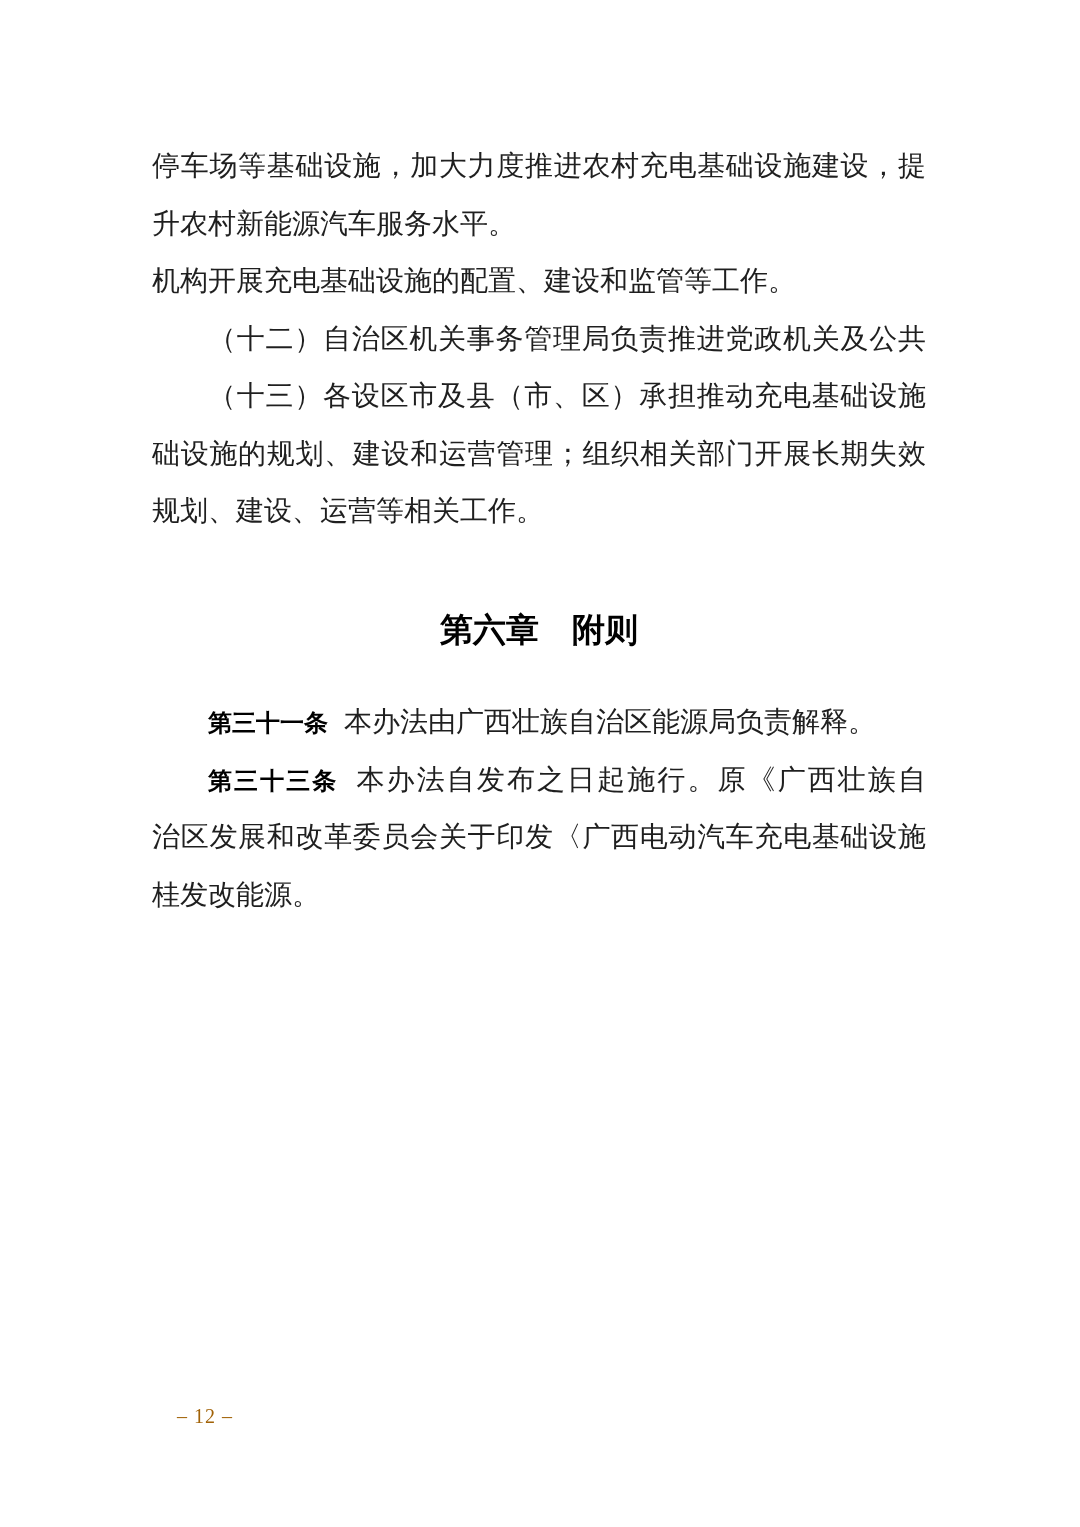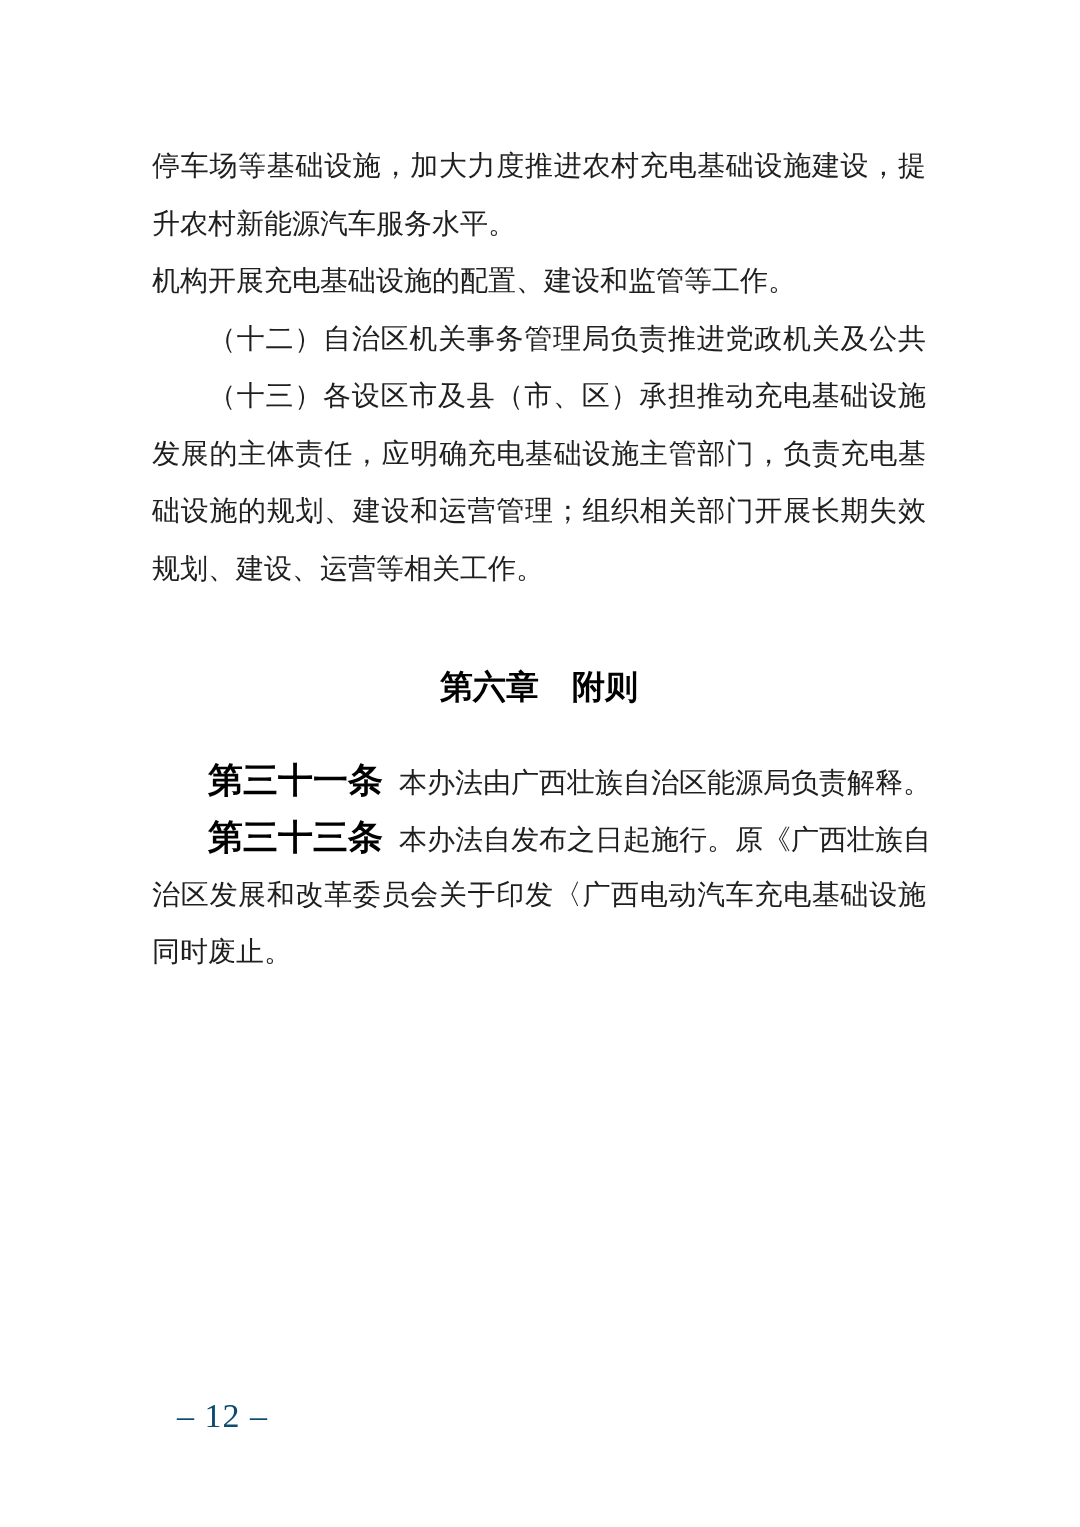--- a/index.html
+++ b/index.html
@@ -40,33 +40,33 @@
     text-align-last: center;
     font-family: "Liberation Sans", sans-serif;
     font-weight: 700;
     font-size: 33px;
     color: #000000;
   }
   .article-first { margin-top: 35px; }
   .article-label {
     font-family: "Liberation Sans", sans-serif;
     font-weight: 700;
-    font-size: 35px;
+    font-size: 24px;
     color: #000000;
   }
   .label-gap { display: inline-block; width: 16px; }
   .page-number {
     position: absolute;
     left: 177px;
     top: 1401px;
     height: 30px;
     line-height: 30px;
     font-family: "Liberation Serif", serif;
-    font-size: 34px;
-    color: #0c4a6e;
+    font-size: 20px;
+    color: #a16207;
     letter-spacing: 1px;
   }
 </style>
 </head>
 <body>
 
 <div class="page">
   <div class="text-block">
 
     <div>
@@ -74,38 +74,37 @@
       <div class="line last">升农村新能源汽车服务水平。</div>
     </div>
 
     <div>
       <div class="line last">机构开展充电基础设施的配置、建设和监管等工作。</div>
       <div class="line indent">（十二）自治区机关事务管理局负责推进党政机关及公共</div>
     </div>
 
     <div>
       <div class="line indent">（十三）各设区市及县（市、区）承担推动充电基础设施</div>
-      <div class="line">发展的主体责任，应明确充电基础设施主管部门，负责充电基</div>
       <div class="line">础设施的规划、建设和运营管理；组织相关部门开展长期失效</div>
       <div class="line last">规划、建设、运营等相关工作。</div>
     </div>
 
     <div class="chapter-heading">第六章　附则</div>
 
     <div>
       <div class="line last indent article-first">
         <span class="article-label">第三十一条</span><span class="label-gap"></span><span>本办法由广西壮族自治区能源局负责解释。</span>
       </div>
     </div>
 
 
     <div>
       <div class="line indent">
         <span class="article-label">第三十三条</span><span class="label-gap"></span><span>本办法自发布之日起施行。原《广西壮族自</span>
       </div>
       <div class="line">治区发展和改革委员会关于印发〈广西电动汽车充电基础设施</div>
-      <div class="line last">同时废止。</div>
+      <div class="line last">桂发改能源。</div>
     </div>
 
   </div>
 
   <div class="page-number">– 12 –</div>
 </div>
 
 </body></html>

